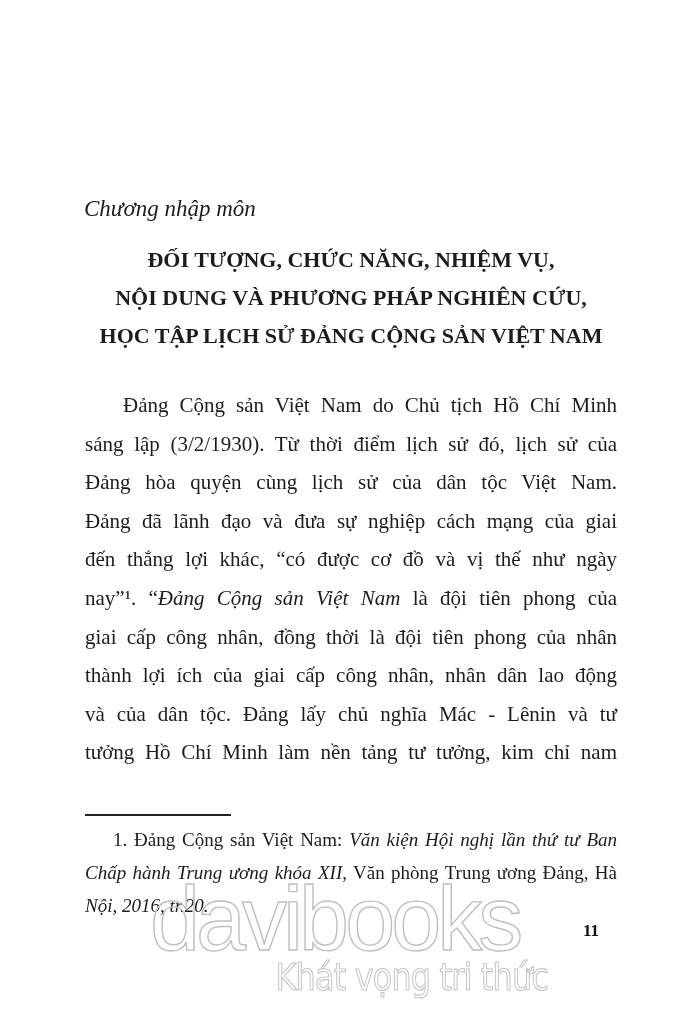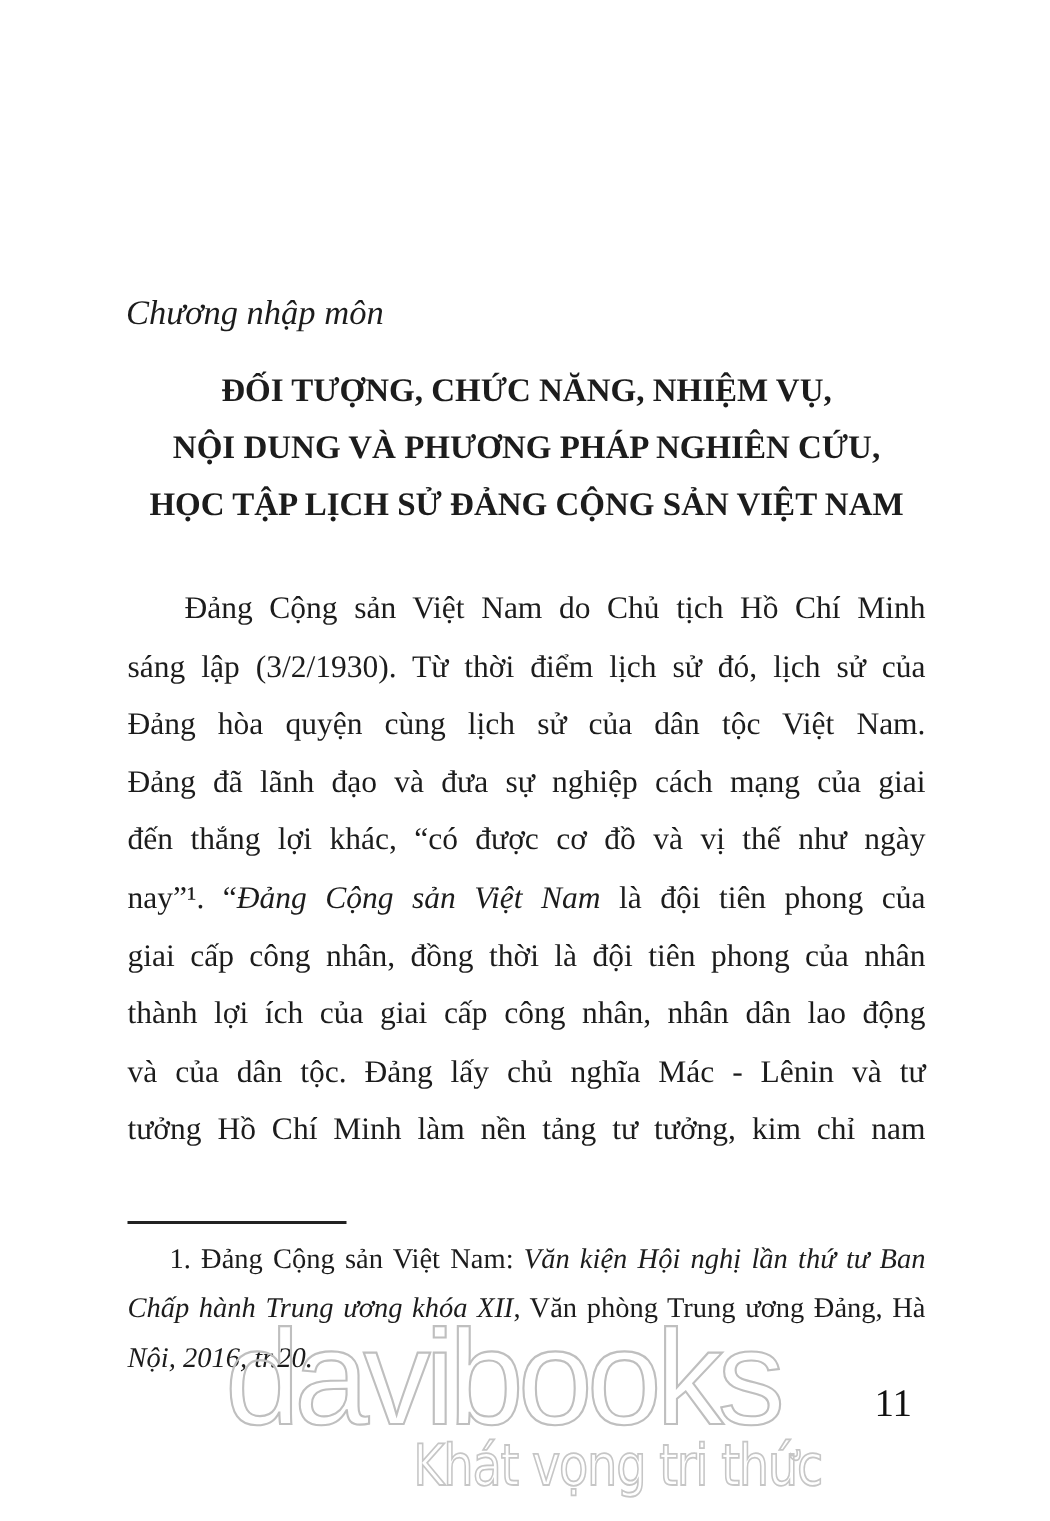--- a/index.html
+++ b/index.html
@@ -38,21 +38,21 @@
     width: 146px; height: 2px; background: #222222;
   }
   .footnote {
     position: absolute; top: 823px; left: 85px; width: 532px;
     font-size: 19px; line-height: 33px;
   }
   .footnote .tline.indent { text-indent: 28px; font-family: Liberation Serif, serif; }
 
   .page-number {
     position: absolute; top: 921px; left: 583px;
-    font-size: 26px; color: #111111;
+    font-size: 17px; color: #111111; font-weight: bold;
   }
 
   .watermark { position: absolute; inset: 0; pointer-events: none; }
   .wm-brand {
     position: absolute; top: 874px; left: 150px;
     font-family: Liberation Sans, sans-serif;
     font-size: 90px; line-height: 1; letter-spacing: -4px;
     color: transparent; -webkit-text-stroke: 1.4px #bfbfbf;
   }
   .wm-tagline {

